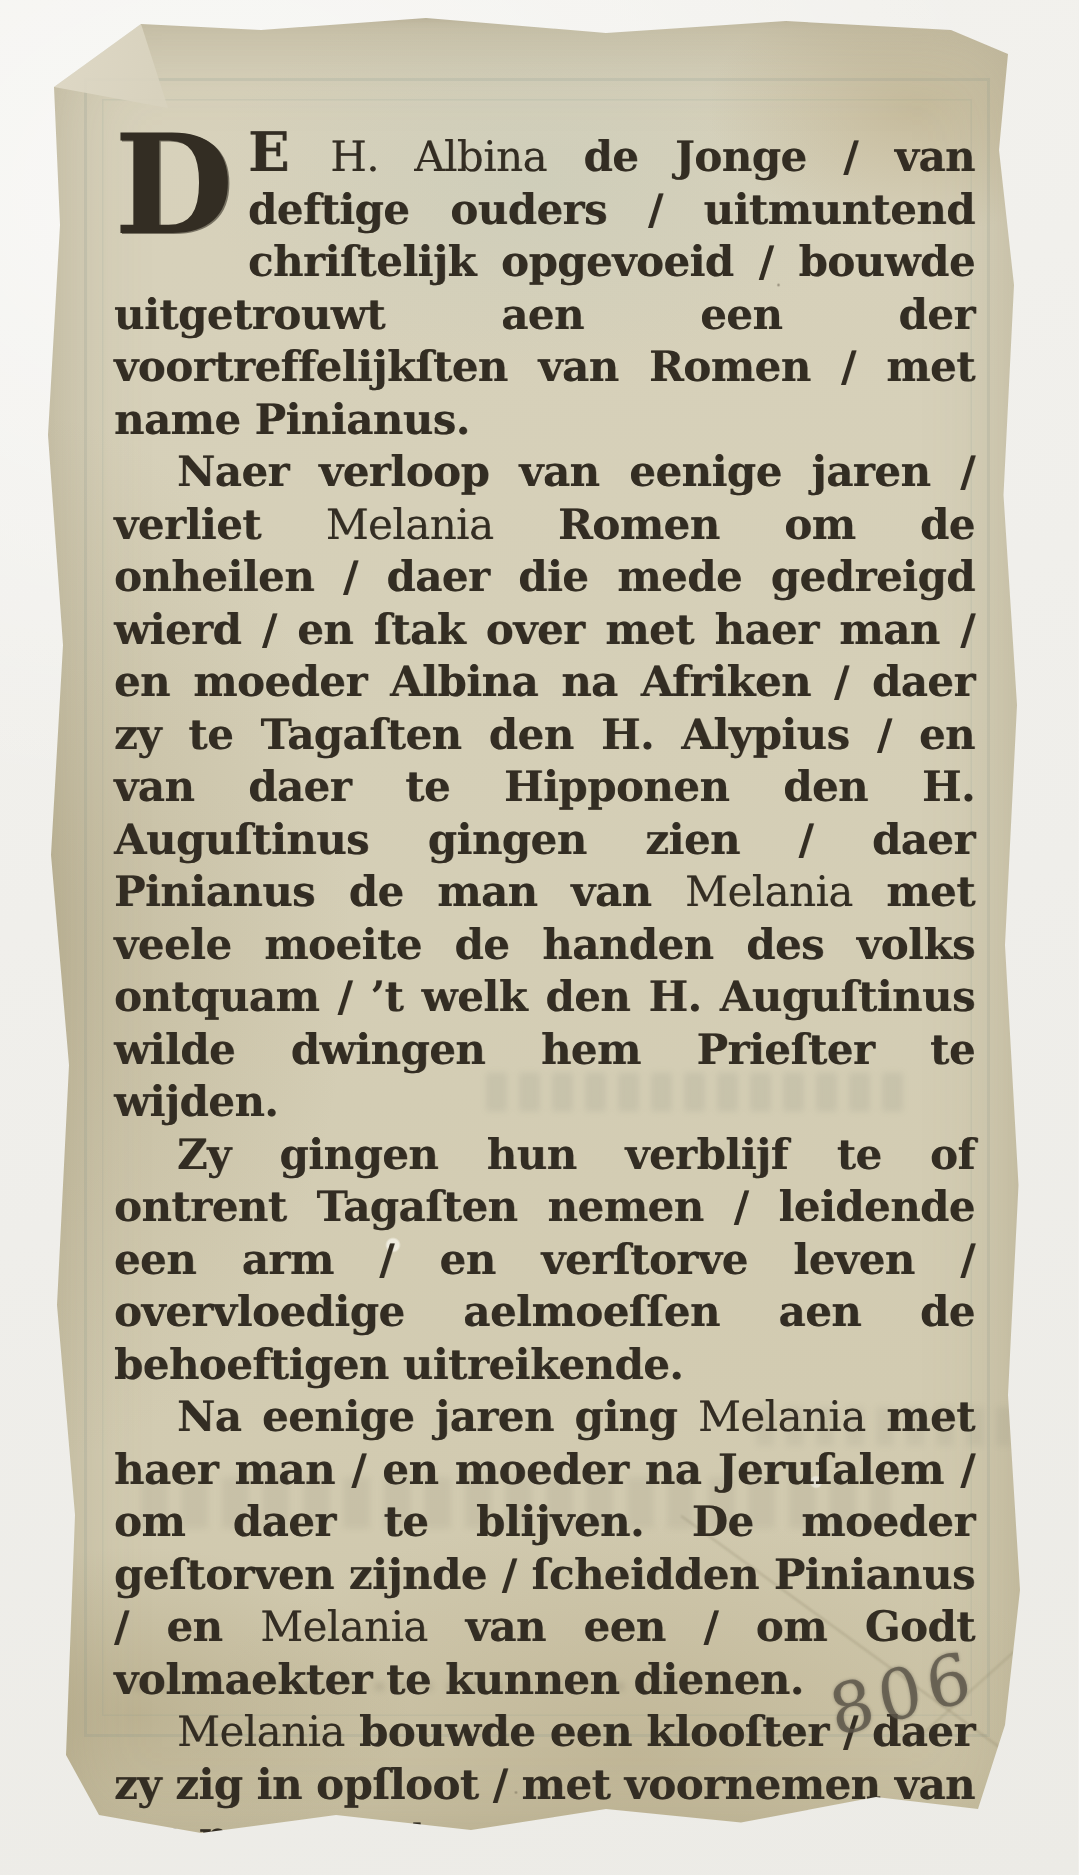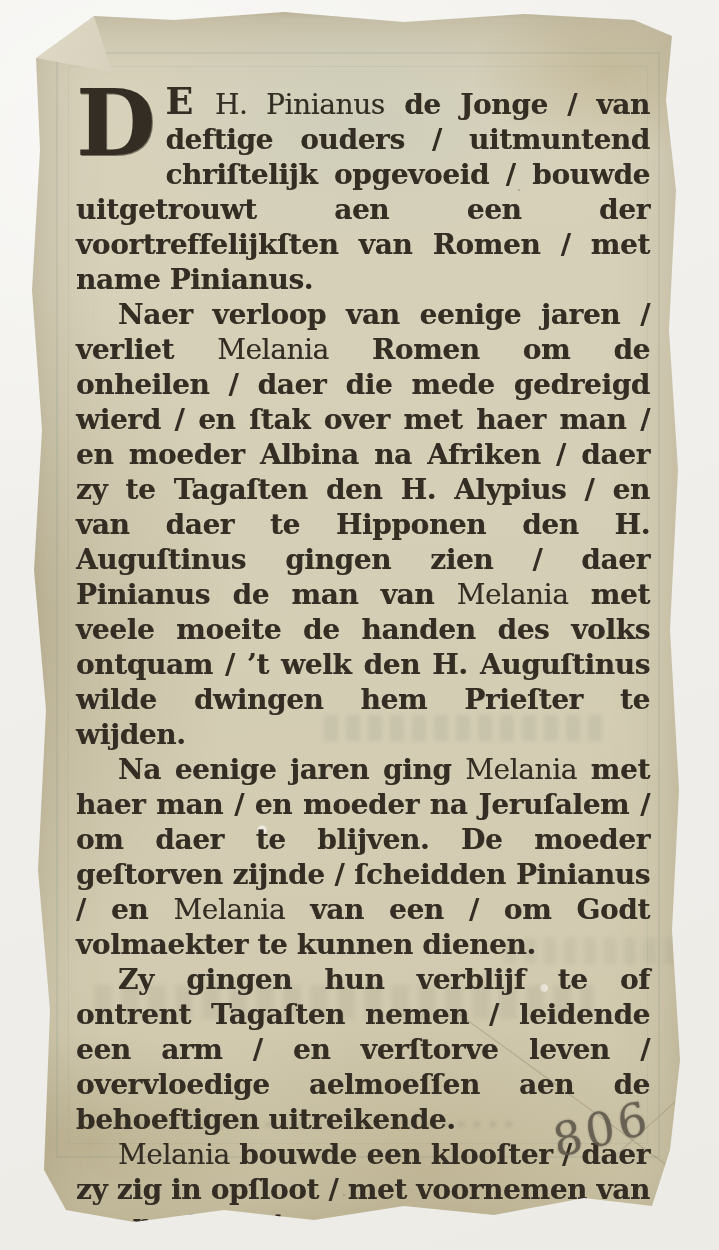--- a/index.html
+++ b/index.html
@@ -107,24 +107,24 @@
     <div class="crease crease-fold"></div>
     <div class="crease crease-br"></div>
     <div class="crease crease-corner"></div>
     <div class="smudge smudge-1"></div>
     <div class="smudge smudge-2"></div>
     <div class="smudge smudge-3"></div>
     <div class="smudge smudge-4"></div>
 
     <div class="text-block">
       <div>
-          <p class="para"><span class="dropcap">D</span><span class="bl-init">E </span><span class="rom">H. Pinianus</span><span class="bl"> de Jonge / van deftige ouders / uitmuntend chriſtelijk opgevoeid / bouwde uitgetrouwt aen een der voortreffelijkſten van Romen / met name Pinianus.</span></p>
+          <p class="para"><span class="dropcap">D</span><span class="bl-init">E </span><span class="rom">H. Albina</span><span class="bl"> de Jonge / van deftige ouders / uitmuntend chriſtelijk opgevoeid / bouwde uitgetrouwt aen een der voortreffelijkſten van Romen / met name Pinianus.</span></p>
           <p class="para indent"><span class="bl">Naer verloop van eenige jaren / verliet </span><span class="rom">Melania</span><span class="bl"> Romen om de onheilen / daer die mede gedreigd wierd / en ſtak over met haer man / en moeder Albina na Afriken / daer zy te Tagaſten den H. Alypius / en van daer te Hipponen den H. Auguſtinus gingen zien / daer Pinianus de man van </span><span class="rom">Melania</span><span class="bl"> met veele moeite de handen des volks ontquam / ’t welk den H. Auguſtinus wilde dwingen hem Prieſter te wijden.</span></p>
+          <p class="para indent"><span class="bl">Zy gingen hun verblijf te of ontrent Tagaſten nemen / leidende een arm / en verſtorve leven / overvloedige aelmoeſſen aen de behoeftigen uitreikende.</span></p>
           <p class="para indent"><span class="bl">Na eenige jaren ging </span><span class="rom">Melania</span><span class="bl"> met haer man / en moeder na Jeruſalem / om daer te blijven. De moeder geſtorven zijnde / ſcheidden Pinianus / en </span><span class="rom">Melania</span><span class="bl"> van een / om Godt volmaekter te kunnen dienen.</span></p>
-          <p class="para indent"><span class="bl">Zy gingen hun verblijf te of ontrent Tagaſten nemen / leidende een arm / en verſtorve leven / overvloedige aelmoeſſen aen de behoeftigen uitreikende.</span></p>
           <p class="para indent"><span class="rom">Melania</span><span class="bl"> bouwde een klooſter / daer zy zig in opſloot / met voornemen van ’er noyt uit te gaen; maer de liefde drong haer / om nog een reis te doen na Conſtantinopelen / om te helpen bevorderen de bekeeringe van haer oom Voluſianus tot het Chriſtendom; waer na zy weder na Jeruſalem gekeerd is / alwaer zy eenigen tijd daer naer godtvrugtig is overleden.</span></p>
         </div>
 
     </div>
 
     <div class="handwritten">806</div>
   </div>
 </div>
 
 </body></html>

